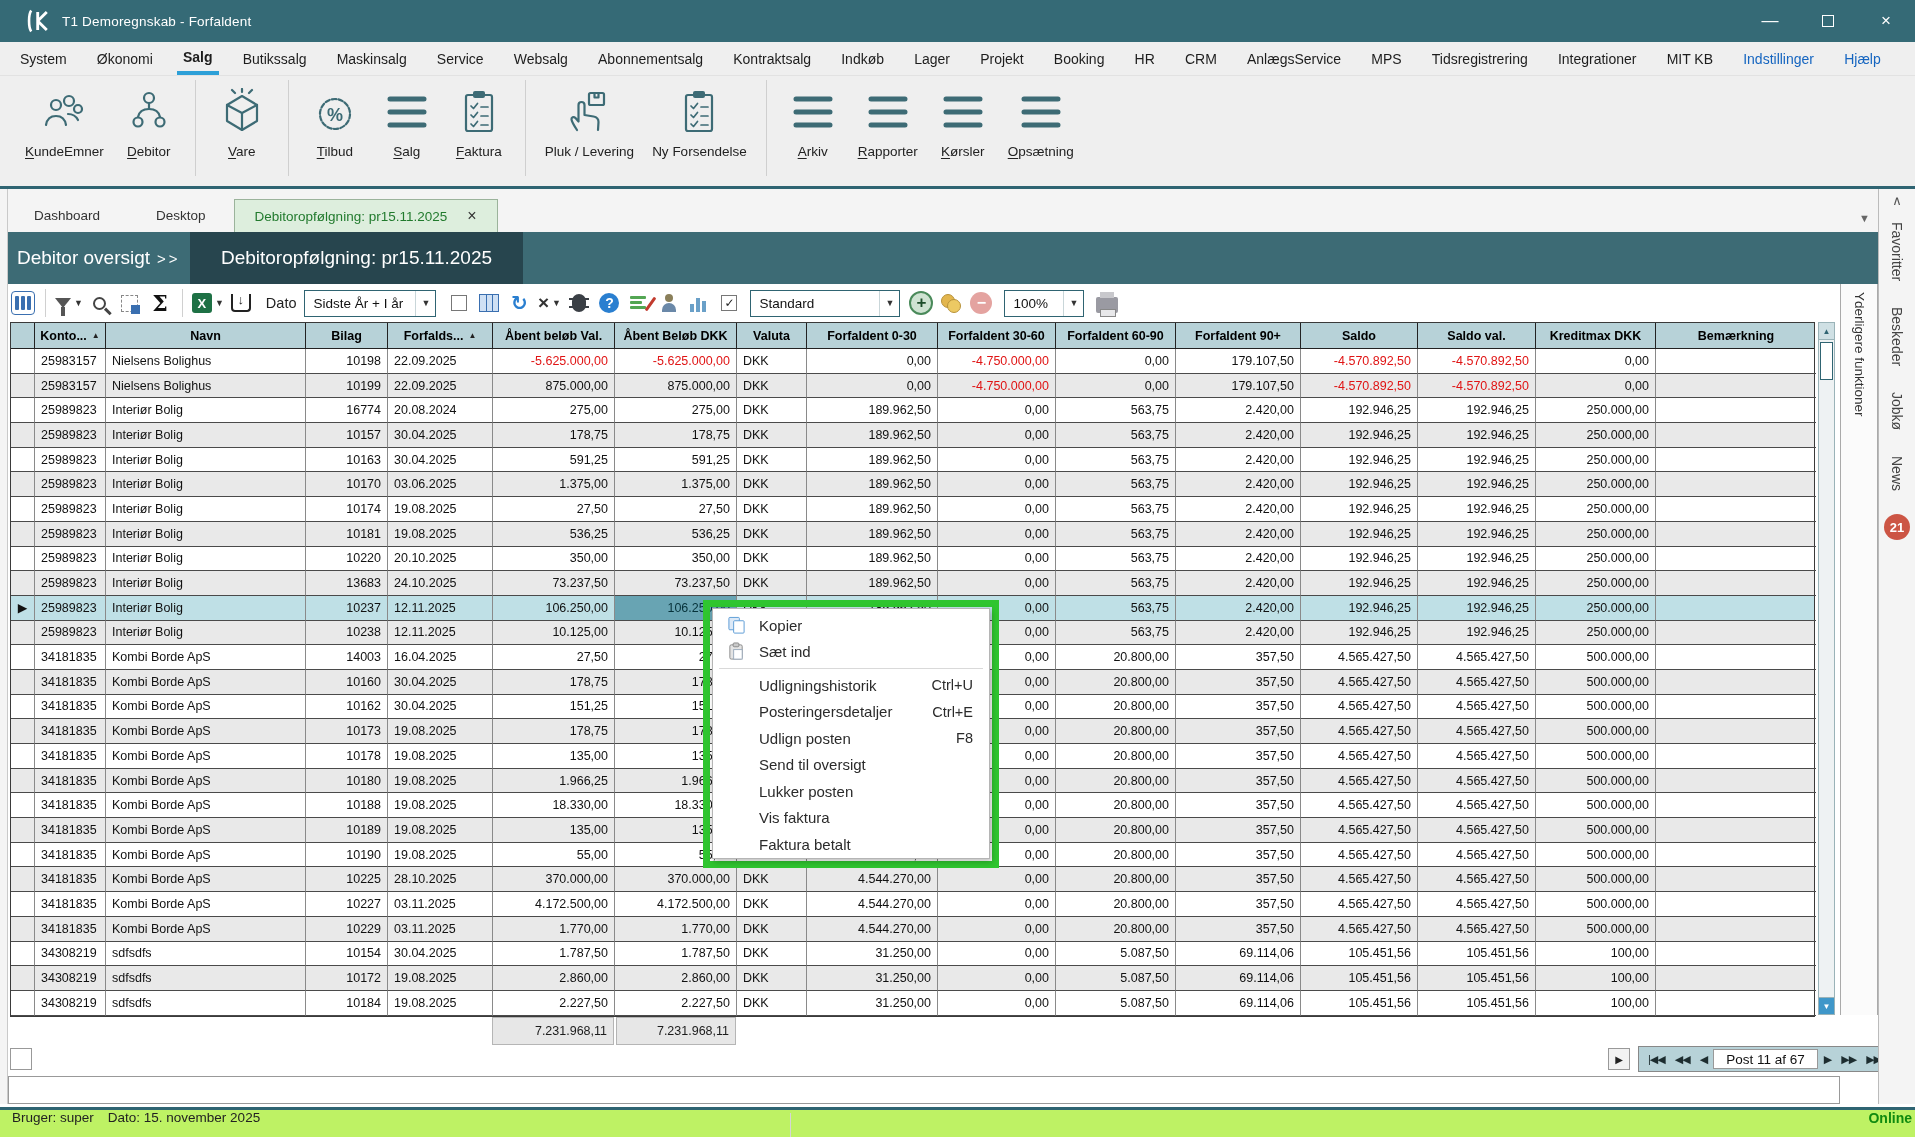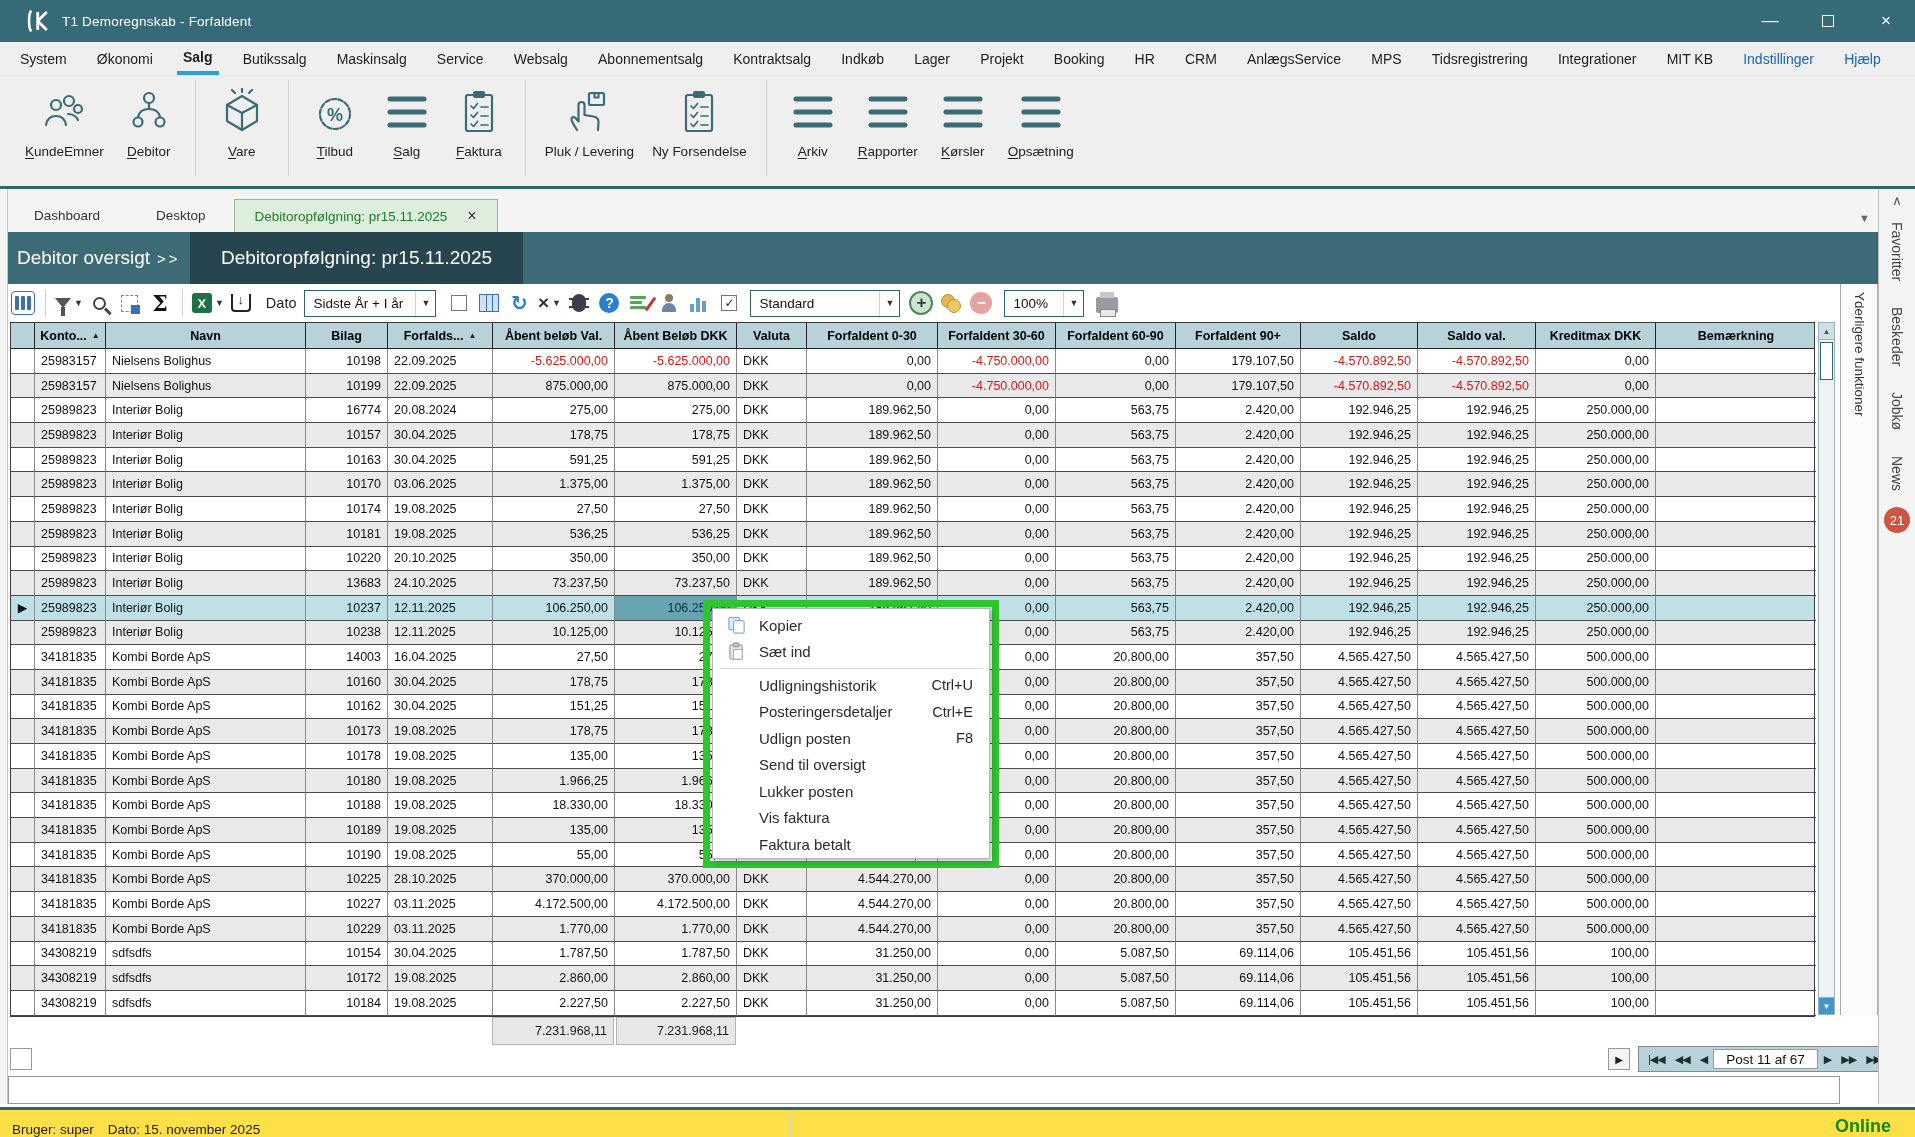--- a/index.html
+++ b/index.html
@@ -127,27 +127,27 @@
   .footerbox { position:absolute; left:8px; top:1076px; width:1832px; height:28px; border:1px solid #999; background:#fff; }
 
   
   .morestrip { position:absolute; left:1840px; top:284px; width:38px; height:731px; background:#fbfbfb; border-left:1px solid #aaa; border-right:1px solid #aaa; }
   .vtext { writing-mode:vertical-rl; font-size:13.5px; color:#333; }
   .morestrip .vtext { margin:8px 0 0 11px; }
   .sidetabs { position:absolute; left:1878px; top:189px; width:37px; height:915px; background:#f4f4f4; border-left:1px solid #bbb; display:flex; flex-direction:column; align-items:center; }
   .sidetabs .collapse { font-size:13px; color:#555; margin:4px 0 14px 0; }
   .sidetab { display:flex; flex-direction:column; align-items:center; margin-bottom:26px; }
   .sidetab .vtext { font-size:14px; color:#444; }
-  .badge { width:26px; height:26px; border-radius:50%; background:#cc5544; color:#fff; font-size:13px; font-weight:normal; display:flex; align-items:center; justify-content:center; margin-top:16px; }
+  .badge { width:26px; height:26px; border-radius:50%; background:#cc5544; color:#fff; font-size:13px; font-weight:bold; display:flex; align-items:center; justify-content:center; margin-top:23px; }
 
   
-  .statusbar { position:absolute; left:0; top:1107px; width:1915px; height:30px; background:#fde047; border-top:3px solid #2f6472; display:flex; align-items:flex-end; font-size:13.5px; color:#222; }
+  .statusbar { position:absolute; left:0; top:1107px; width:1915px; height:30px; background:#bef264; border-top:3px solid #2f6472; display:flex; align-items:flex-start; font-size:13.5px; color:#222; }
   .statusbar .sbleft { padding-left:12px; display:flex; gap:14px; }
   .statusbar .sbdiv { position:absolute; left:790px; top:3px; bottom:0; width:1px; background:#d5d5d5; }
-  .statusbar .online { position:absolute; right:24px; font-size:18px; font-weight:bold; color:#0f8a0f; }
+  .statusbar .online { position:absolute; right:3px; font-size:14px; font-weight:bold; color:#0f8a0f; }
 
   
   .annot { position:absolute; left:703px; top:600px; width:296px; height:268px; border:7px solid #2fc52f; z-index:40; pointer-events:none; }
   .ctxmenu { position:absolute; left:712px; top:608px; width:278px; height:251px; background:#fff; border:1px solid #b5b5b5; box-shadow:2px 3px 6px rgba(0,0,0,.25); z-index:50; padding:3px 0; }
   .ctxitem { height:26.5px; display:flex; align-items:center; font-size:15px; color:#2b2b2b; padding:0 16px 0 0; }
   .ctxitem .cic { width:46px; display:flex; align-items:center; justify-content:center; }
   .ctxitem .clabel { flex:1; }
   .ctxitem .cshort { font-size:14.5px; color:#2b2b2b; }
   .ctxsep { height:1px; background:#d9d9d9; margin:3px 6px; }
 

